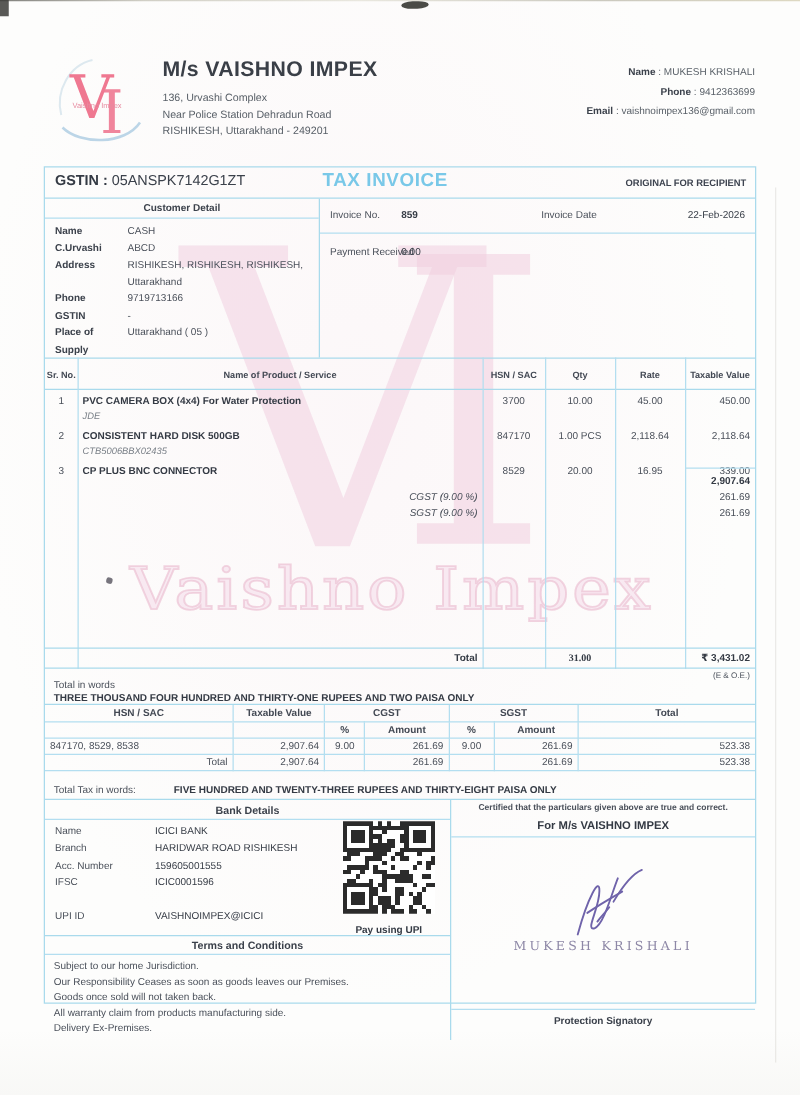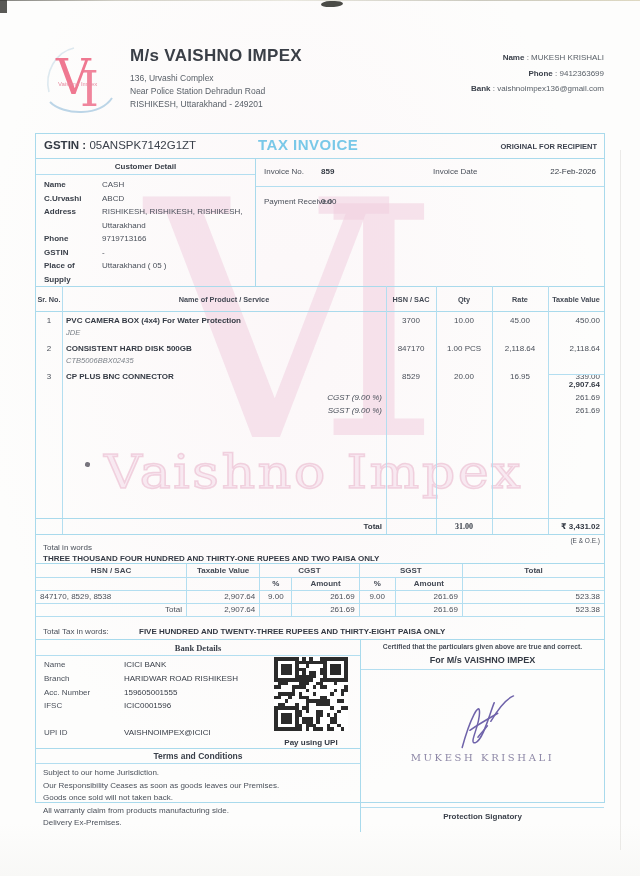--- a/index.html
+++ b/index.html
@@ -98,21 +98,21 @@
   .hsn-table .ctr { text-align:center; }
   .nb { border-bottom:none !important; }
 
   .taxwords-row { top:488px; left:0; width:568px; height:18px; border-bottom:1px solid #a9daec; font-size:8px; }
   .taxwords-row .twl { position:absolute; left:7px; top:5px; color:#4a505a; }
   .taxwords-row .twv { position:absolute; left:103px; top:5px; font-weight:bold; color:#343a44; }
 
   
   .bottom { top:506px; left:0; width:568px; height:192px; }
   .bank-cell { position:absolute; top:0; left:0; width:325px; height:192px; border-right:1px solid #a9daec; }
-  .sec-head { height:16px; border-bottom:1px solid #b3def0; text-align:center; font-size:8.5px; font-weight:bold; line-height:16px; color:#3b414b;font-family:Liberation Serif, serif; }
+  .sec-head { height:16px; border-bottom:1px solid #b3def0; text-align:center; font-size:8.5px; font-weight:bold; line-height:16px; color:#3b414b; }
   .bank-rows { position:absolute; top:18px; left:8px; width:160px; font-size:8px; }
   .bank-row { display:flex; line-height:13.8px; }
   .bank-row .bl { width:80px; color:#4a505a; flex:none; }
   .bank-row .bv { color:#363c46; white-space:nowrap; }
   .bank-row.gap { margin-top:13px; }
   .qr-wrap { position:absolute; top:17px; left:238px; width:74px; }
   .qr-cap { margin-top:3px; text-align:center; font-size:8px; font-weight:bold; color:#343a44; width:74px; }
   .terms-head { position:absolute; top:108px; left:0; width:324px; height:16px; border-top:1px solid #a9daec; border-bottom:1px solid #b3def0;
     text-align:center; font-size:8.5px; font-weight:bold; line-height:15px; color:#3b414b; }
   .terms-body { position:absolute; top:127px; left:7px; width:312px; font-size:8px; color:#4a505a; line-height:12.6px; }
@@ -155,21 +155,21 @@
     <div class="company-name">M/s VAISHNO IMPEX</div>
     <div class="company-addr">
       <div>136, Urvashi Complex</div>
       <div>Near Police Station Dehradun Road</div>
       <div>RISHIKESH, Uttarakhand - 249201</div>
     </div>
   </div>
   <div class="abs contact">
     <div><span class="b">Name</span> : <span>MUKESH KRISHALI</span></div>
     <div><span class="b">Phone</span> : <span>9412363699</span></div>
-    <div><span class="b">Bank</span> : <span>vaishnoimpex136@gmail.com</span></div>
+    <div><span class="b">Email</span> : <span>vaishnoimpex136@gmail.com</span></div>
   </div>
 
   <div class="abs box">
 
     <div class="abs gstin-row">
       <span class="abs gstin-lbl">
         <span>GSTIN :</span>
         <span style="font-weight:normal;color:#3b414b;">05ANSPK7142G1ZT</span>
       </span>
       <span class="abs doc-title">TAX INVOICE</span>

